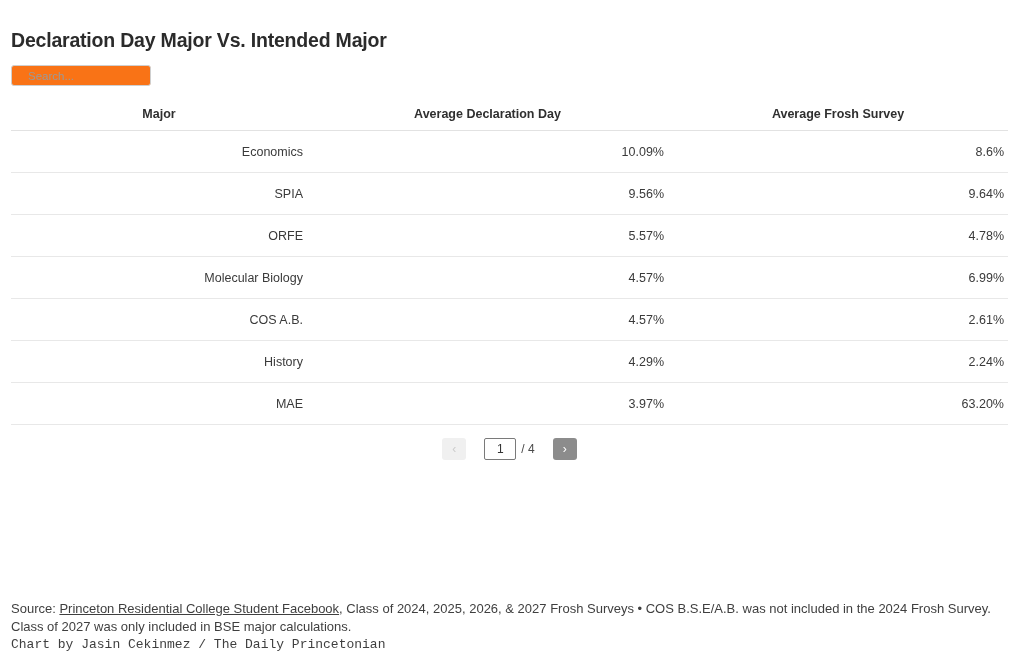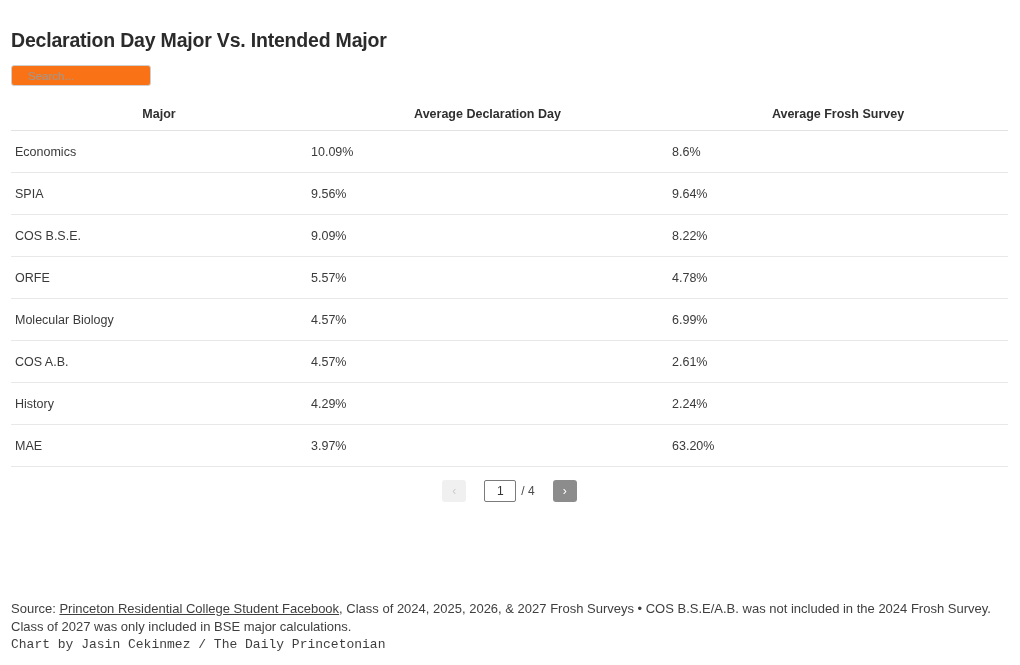--- a/index.html
+++ b/index.html
@@ -63,21 +63,21 @@
     font-weight: bold;
     color: #2f2f2f;
     padding: 6px 4px 9px 4px;
     border-bottom: 1px solid #e2e2e2;
     vertical-align: middle;
   }
   .data-table td {
     font-size: 12.5px;
     font-weight: normal;
     color: #3a3a3a;
-    text-align: left;
+    text-align: right;
     padding: 0 4px;
     height: 41px;
     border-bottom: 1px solid #e8e8e8;
     vertical-align: middle;
   }
   .col-major   { width: 296px; }
   .col-decday  { width: 361px; }
   .col-frosh   { width: 340px; }
 
   .pagination {
@@ -182,25 +182,20 @@
         <td>Economics</td>
         <td>10.09%</td>
         <td>8.6%</td>
       </tr>
       <tr>
         <td>SPIA</td>
         <td>9.56%</td>
         <td>9.64%</td>
       </tr>
       <tr>
-        <td>COS B.S.E.</td>
-        <td>9.09%</td>
-        <td>8.22%</td>
-      </tr>
-      <tr>
         <td>ORFE</td>
         <td>5.57%</td>
         <td>4.78%</td>
       </tr>
       <tr>
         <td>Molecular Biology</td>
         <td>4.57%</td>
         <td>6.99%</td>
       </tr>
       <tr>

